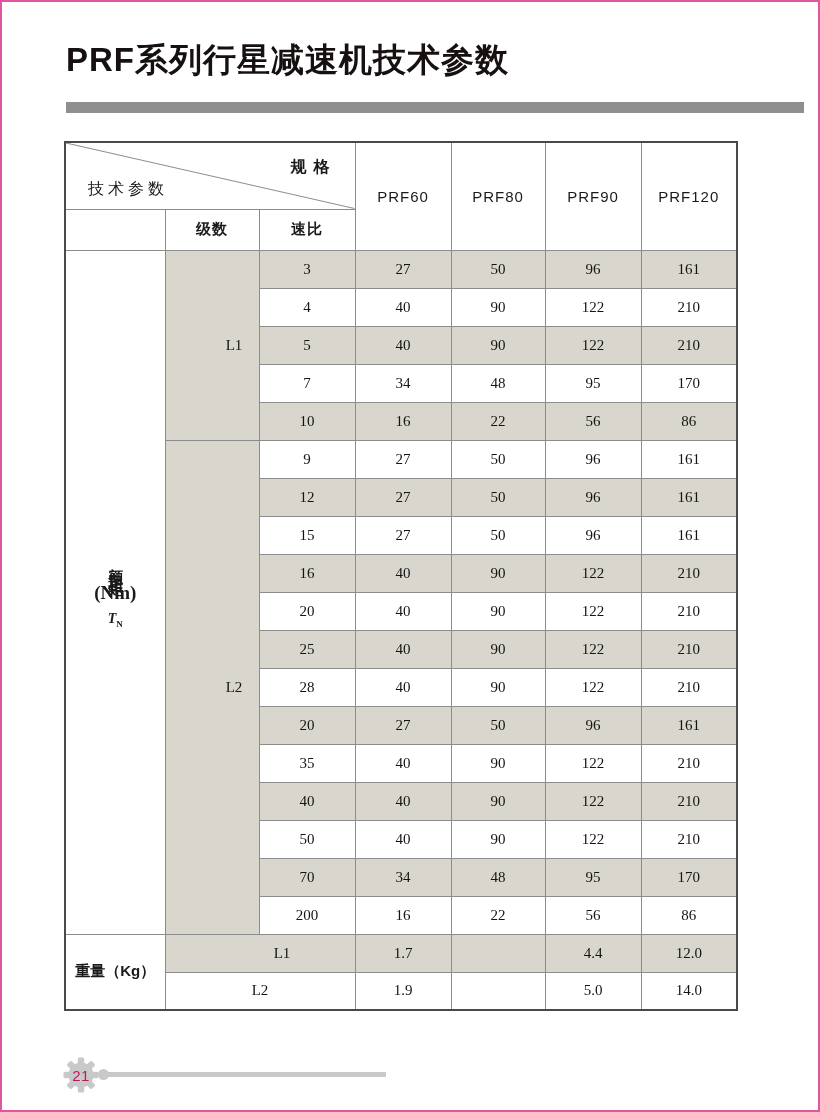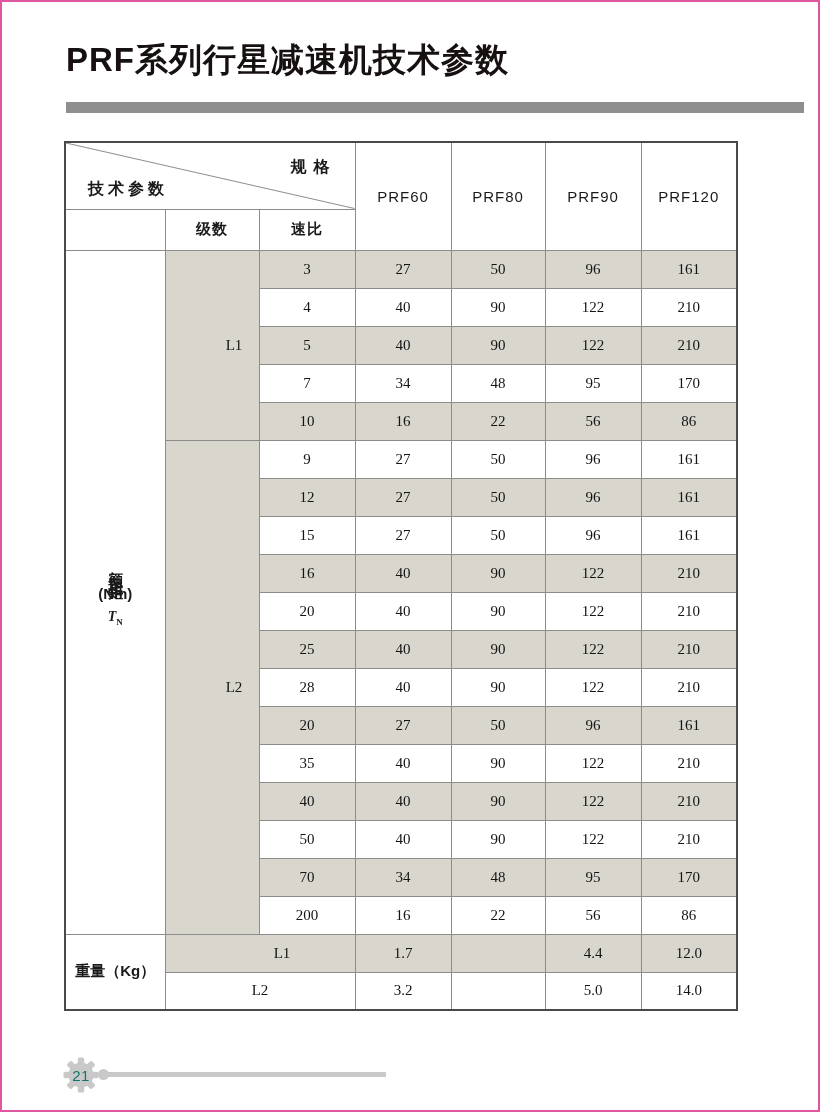--- a/index.html
+++ b/index.html
@@ -71,21 +71,21 @@
     top: 14px;
     right: 18px;
     font-weight: bold;
     font-size: 16px;
     letter-spacing: 7px;
   }
   .corner-bl {
     position: absolute;
     bottom: 9px;
     left: 22px;
-    font-weight: bold;
+    font-weight: normal;
     font-size: 16px;
     letter-spacing: 4px;
   }
 
   .model-cell {
     font-size: 17px;
     letter-spacing: 1px;
     font-family: "Liberation Sans", sans-serif;
   }
   .sub-head { font-weight: bold; font-size: 16px; letter-spacing: 1px; }
@@ -98,21 +98,21 @@
     justify-content: center;
     gap: 7px;
   }
   .v-text {
     writing-mode: vertical-rl;
     text-orientation: upright;
     font-weight: bold;
     font-size: 15px;
     letter-spacing: 5px;
   }
-  .unit { font-family: Liberation Sans, sans-serif; font-size: 15px; font-weight: bold; text-align: center; }
+  .unit { font-family: Liberation Serif, serif; font-size: 19px; font-weight: bold; text-align: center; }
   .sym { font-family: "Liberation Serif", serif; font-size: 14px; font-weight: bold; }
   .sym i { font-style: italic; }
   .sym sub { font-size: 9px; }
 
   .group-cell { background: var(--shade, #d9d6ce); padding-left: 44px; }
 
   .weight-label { font-weight: bold; font-size: 16px; background: #ffffff; }
 
   
   .gear-badge {
@@ -125,21 +125,21 @@
   .gear-svg { position: absolute; left: 0; top: 0; }
   .gear-fill { fill: var(--gear, #c9c9c9); }
   .page-num {
     position: absolute;
     left: 0; top: 0;
     width: 40px; height: 40px;
     display: flex;
     align-items: center;
     justify-content: center;
     font-size: 15px;
-    color: #0f766e;
+    color: #be185d;
     letter-spacing: 0.5px;
   }
   .footer-dot {
     position: absolute;
     left: 96px;
     top: 1067px;
     width: 11px;
     height: 11px;
     border-radius: 50%;
     background: var(--gear, #c9c9c9);
@@ -329,21 +329,21 @@
         <tr class="wrow" id="weight-row-1">
         <td rowspan="2" class="weight-label">重量（Kg）</td>
         <td colspan="2" class="num group-cell">L1</td>
         <td class="num shade">1.7</td>
         <td class="num shade"></td>
         <td class="num shade">4.4</td>
         <td class="num shade">12.0</td>
       </tr>
       <tr class="wrow">
         <td colspan="2" class="num">L2</td>
-        <td class="num">3.2</td>
+        <td class="num">1.9</td>
         <td class="num"></td>
         <td class="num">5.0</td>
         <td class="num">14.0</td>
       </tr>
     </tbody>
   </table>
 
   <div class="gear-badge">
     <svg class="gear-svg" width="40" height="40" viewBox="-20 -20 40 40">
       <g class="gear-fill">

